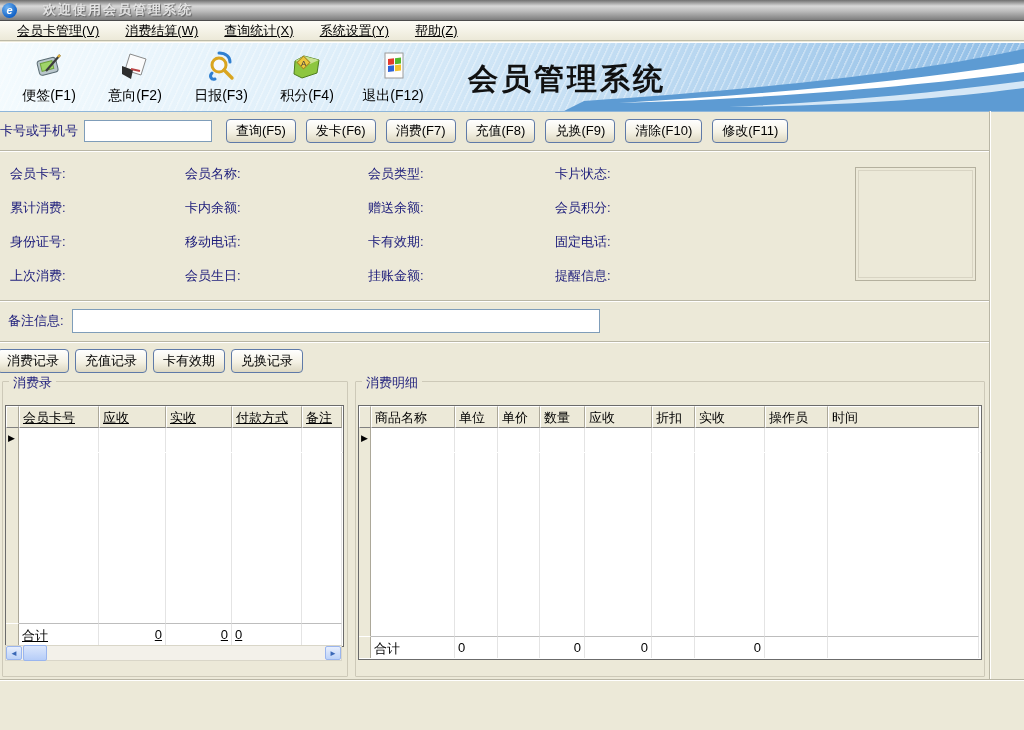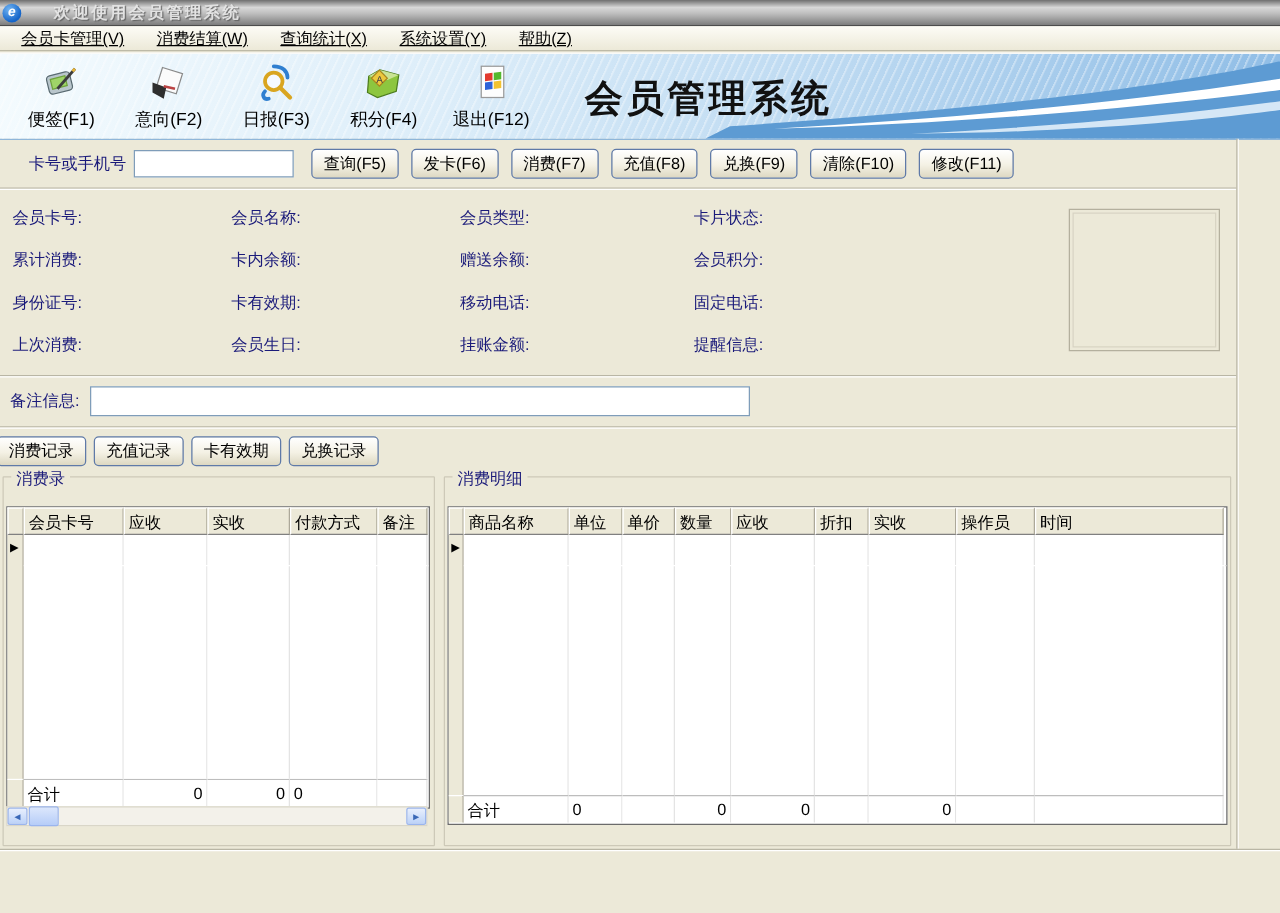--- a/index.html
+++ b/index.html
@@ -34,21 +34,21 @@
   .toolbtns{position:absolute;left:6px;top:2px;display:flex;}
   .tool-btn{width:86px;height:62px;display:flex;flex-direction:column;align-items:center;
     justify-content:flex-end;padding-bottom:2px;box-sizing:border-box;cursor:default;}
   .tool-btn svg{width:32px;height:32px;margin-bottom:2px;}
   .tool-label{font-size:14px;}
   .app-title{position:absolute;left:468px;top:16px;font-size:30px;font-weight:bold;
     letter-spacing:3px;color:#111;}
 
   
   .searchrow{position:absolute;left:0;top:112px;width:1000px;height:38px;
-    display:flex;align-items:center;padding-left:23px;box-sizing:border-box;}
+    display:flex;align-items:center;padding-left:0;box-sizing:border-box;}
   .lbl{color:#1b1b7a;}
   .search-input{width:122px;height:18px;border:1px solid #7f9db9;background:#fff;
     margin-left:6px;margin-right:14px;outline:none;font-size:13px;}
   .xp-btn{height:24px;padding:0 9px;margin-right:10px;font-size:13px;color:#000;
     background:linear-gradient(#ffffff,#f4f1e4 55%,#ddd8c2);
     border:1px solid #5f7aa8;border-radius:4px;cursor:default;white-space:nowrap;
     font-family:"Liberation Sans","DejaVu Sans",sans-serif;}
 
   .hline{position:absolute;left:0;height:0;border-top:1px solid #b9b6a5;border-bottom:1px solid #fff;}
   .vline{position:absolute;width:0;border-left:1px solid #b9b6a5;border-right:1px solid #fff;}
@@ -205,22 +205,22 @@
   <div class="info-grid">
     <div>会员卡号:</div>
     <div>会员名称:</div>
     <div>会员类型:</div>
     <div>卡片状态:</div>
     <div>累计消费:</div>
     <div>卡内余额:</div>
     <div>赠送余额:</div>
     <div>会员积分:</div>
     <div>身份证号:</div>
+    <div>移动电话:</div>
     <div>卡有效期:</div>
-    <div>移动电话:</div>
     <div>固定电话:</div>
     <div>上次消费:</div>
     <div>会员生日:</div>
     <div>挂账金额:</div>
     <div>提醒信息:</div>
   </div>
 
   <div class="photo-box">
       <div class="inner"></div>
     </div>
@@ -236,21 +236,21 @@
 
   <div class="tabsrow">
     <button class="xp-btn tab-btn">消费记录</button>
     <button class="xp-btn tab-btn">充值记录</button>
     <button class="xp-btn tab-btn">卡有效期</button>
     <button class="xp-btn tab-btn">兑换记录</button>
   </div>
 
   <div class="panel panel-left">
     <div class="panel-caption">消费录</div>
-    <div class="dbgrid t1" style="width:337px;height:240px;">
+    <div class="dbgrid t1" style="width:337px;height:240px;text-decoration:underline;">
       <div class="grid-row hdr">
         <div></div>
         <div>会员卡号</div>
         <div>应收</div>
         <div>实收</div>
         <div>付款方式</div>
         <div>备注</div>
       </div>
       <div class="grid-row gbody" style="height:195px;">
         <div>

